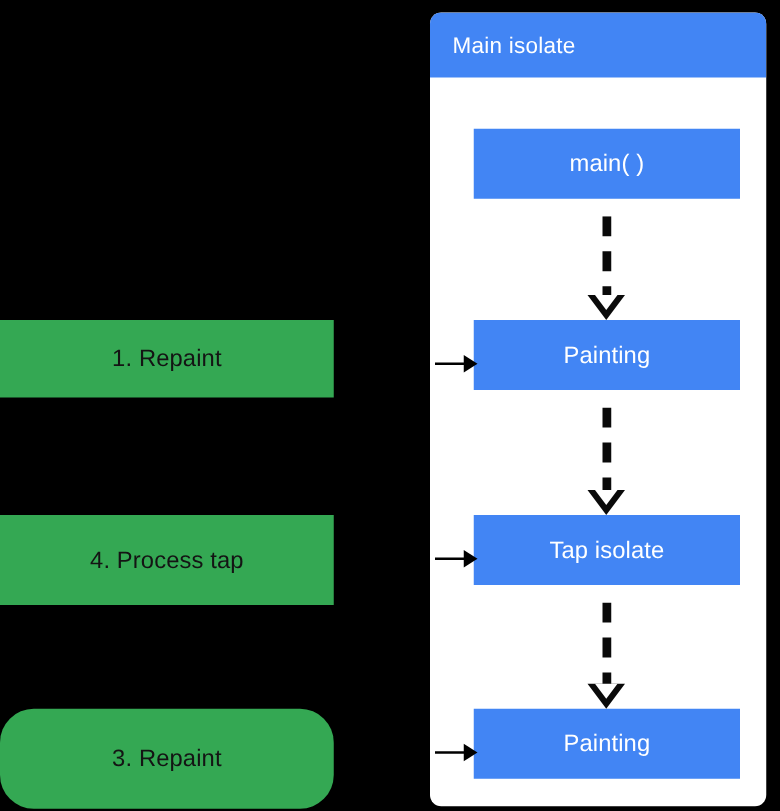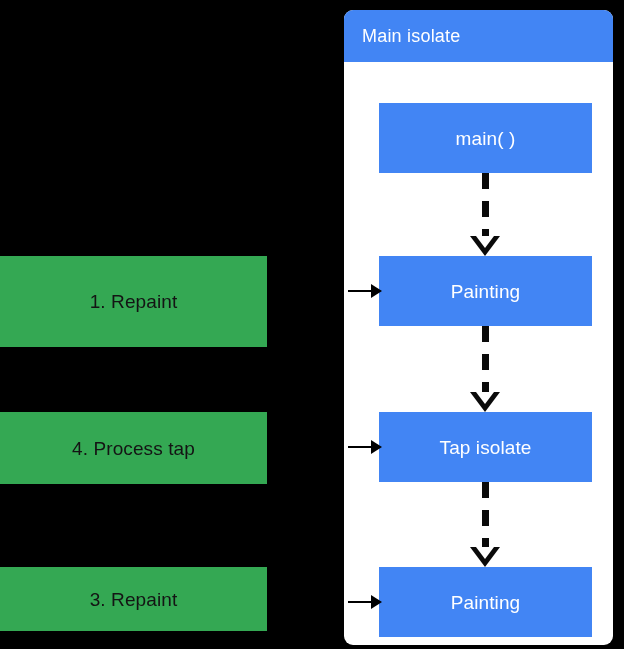--- a/index.html
+++ b/index.html
@@ -25,23 +25,23 @@
     background: #34A853;
     color: #141414;
     font-size: 19px;
     line-height: 1;
     display: flex;
     align-items: center;
     justify-content: center;
     letter-spacing: 0.1px;
     box-sizing: border-box;
   }
-  .stage-1 { top: 256px; height: 91px; }
+  .stage-1 { top: 256px; height: 62px; }
   .stage-2 { top: 412px; height: 72px; }
-  .stage-3 { top: 567px; height: 64px; }
+  .stage-3 { top: 567px; height: 80px; border-radius: 27px; }
 
   
   #isolate-card {
     position: absolute;
     left: 344px;
     top: 10px;
     width: 269px;
     height: 635px;
     background: #ffffff;
     border-radius: 9px;
@@ -65,21 +65,21 @@
     font-size: 18px;
     line-height: 1;
     letter-spacing: 0.2px;
   }
 
   
   .node-box {
     position: absolute;
     left: 35px;
     width: 213px;
-    height: 70px;
+    height: 56px;
     background: #4285F4;
     color: #ffffff;
     font-size: 19px;
     line-height: 1;
     display: flex;
     align-items: center;
     justify-content: center;
     box-sizing: border-box;
     letter-spacing: 0.1px;
   }

